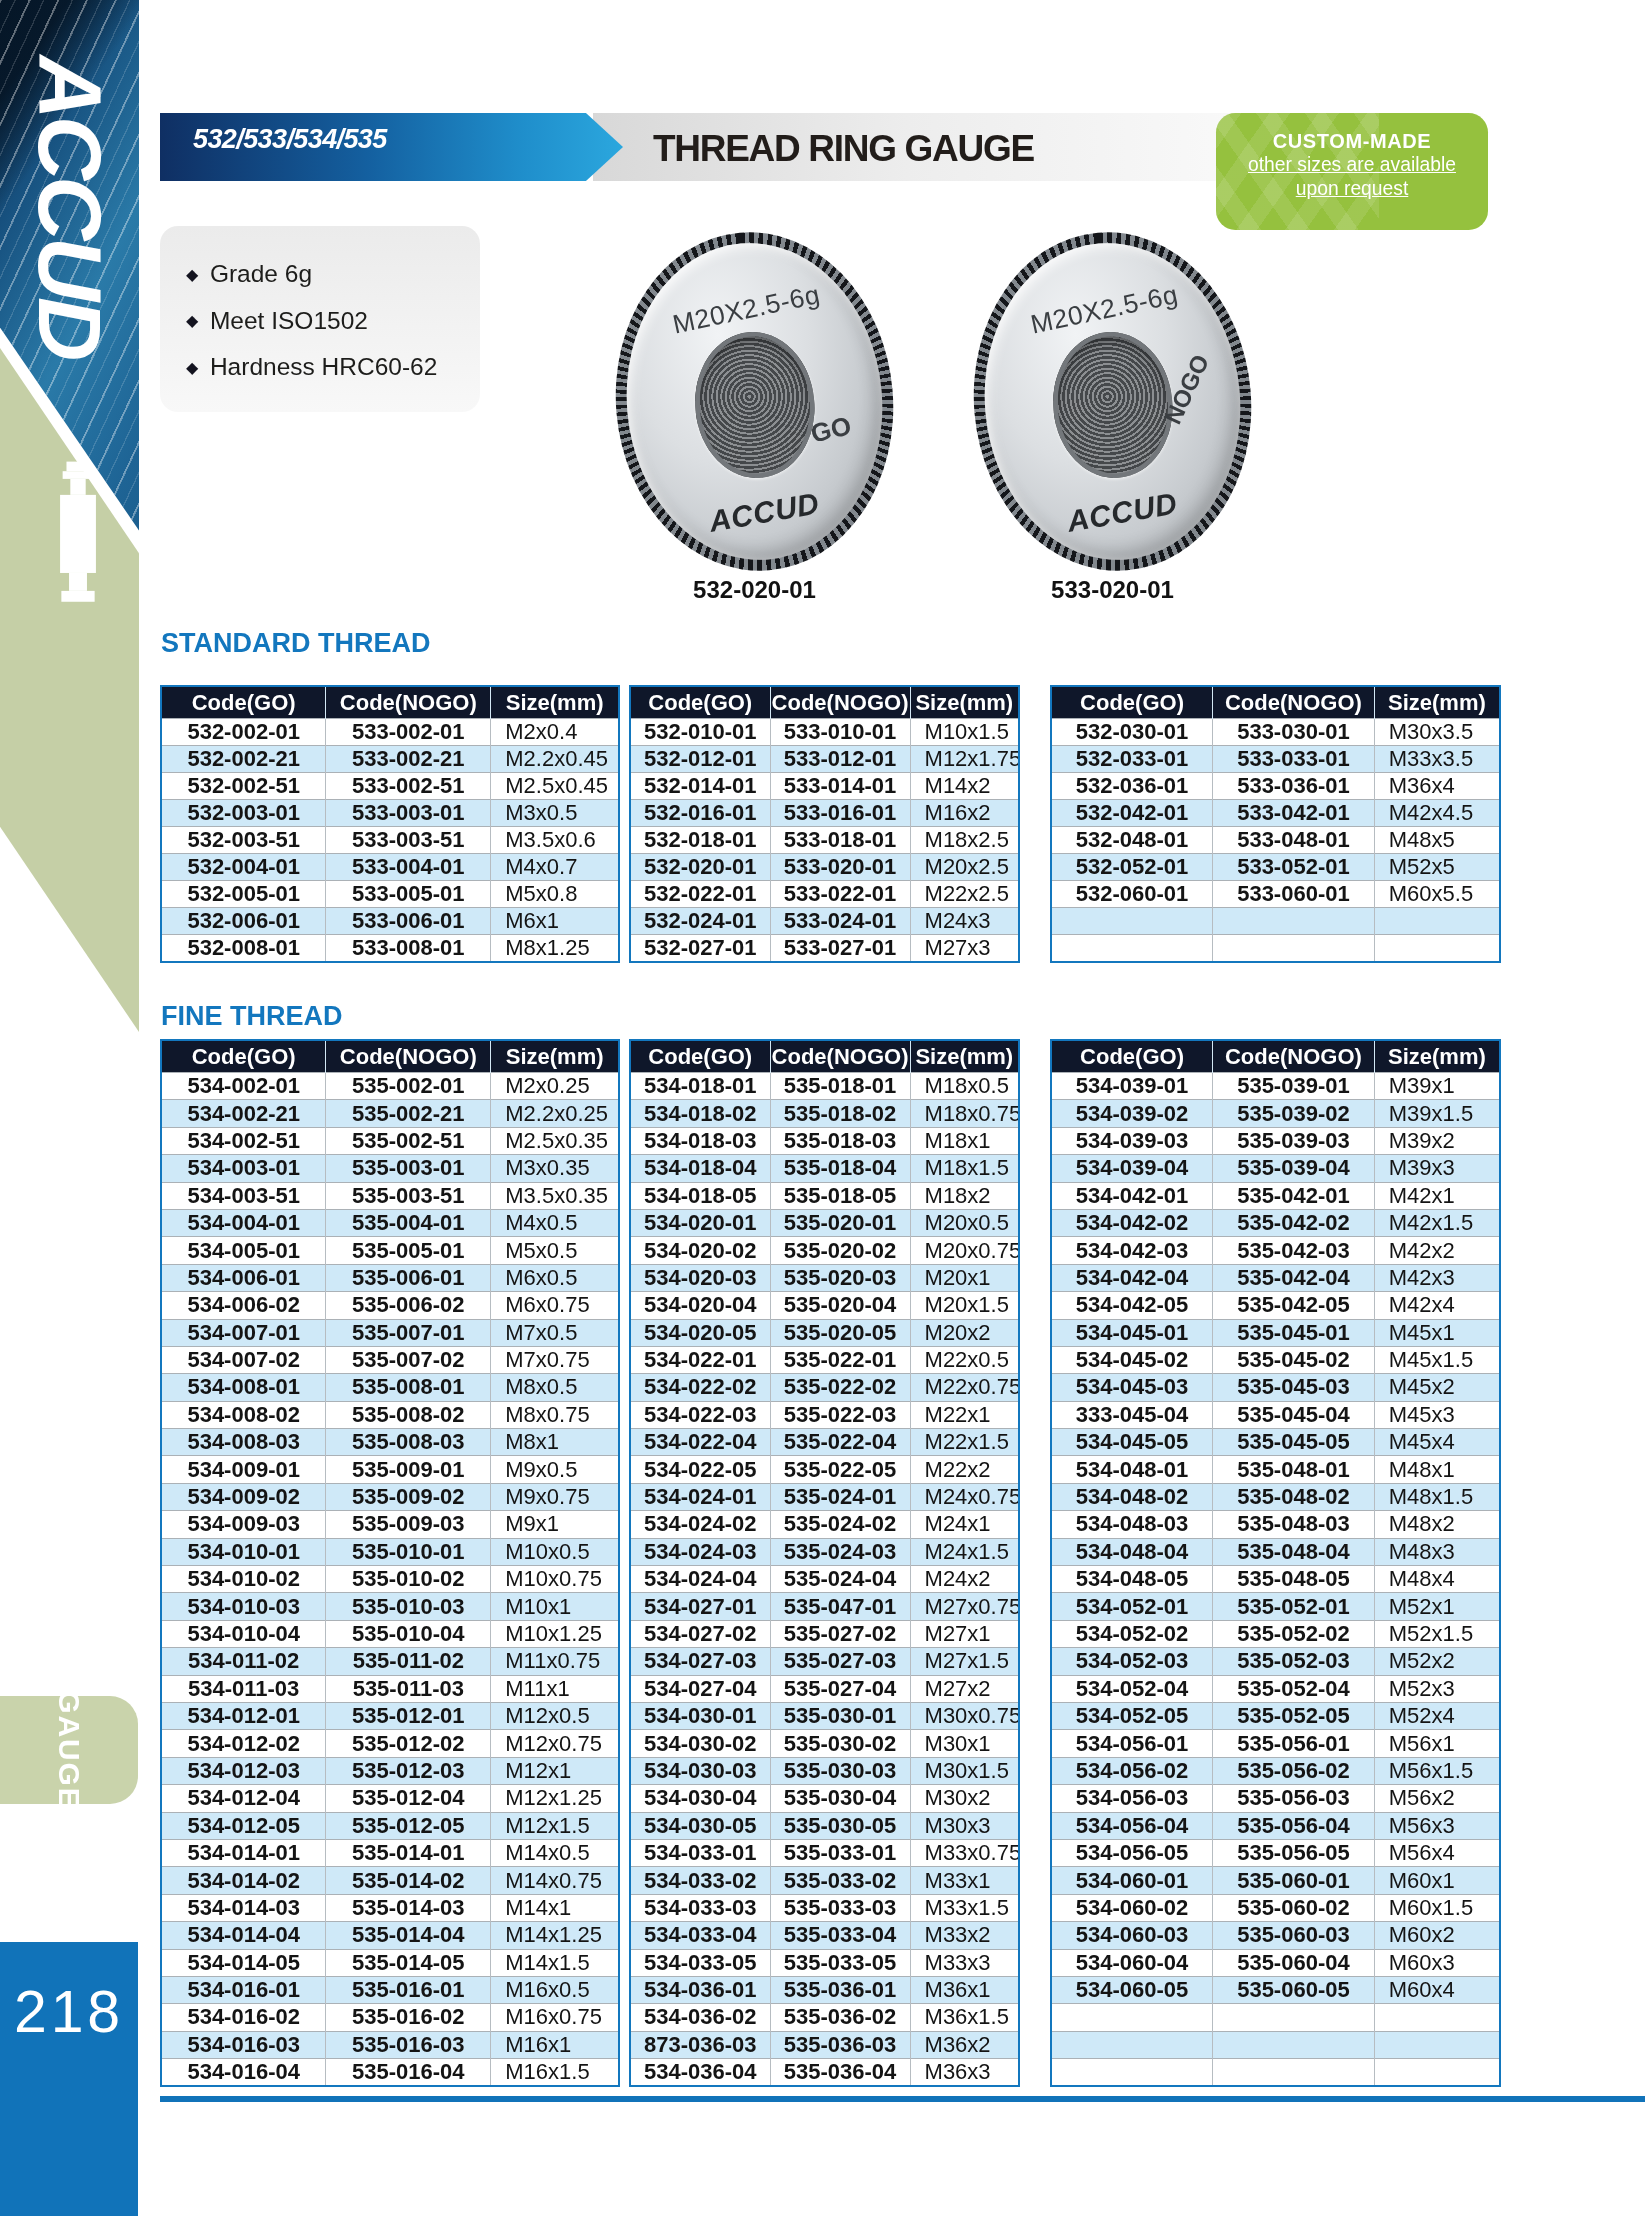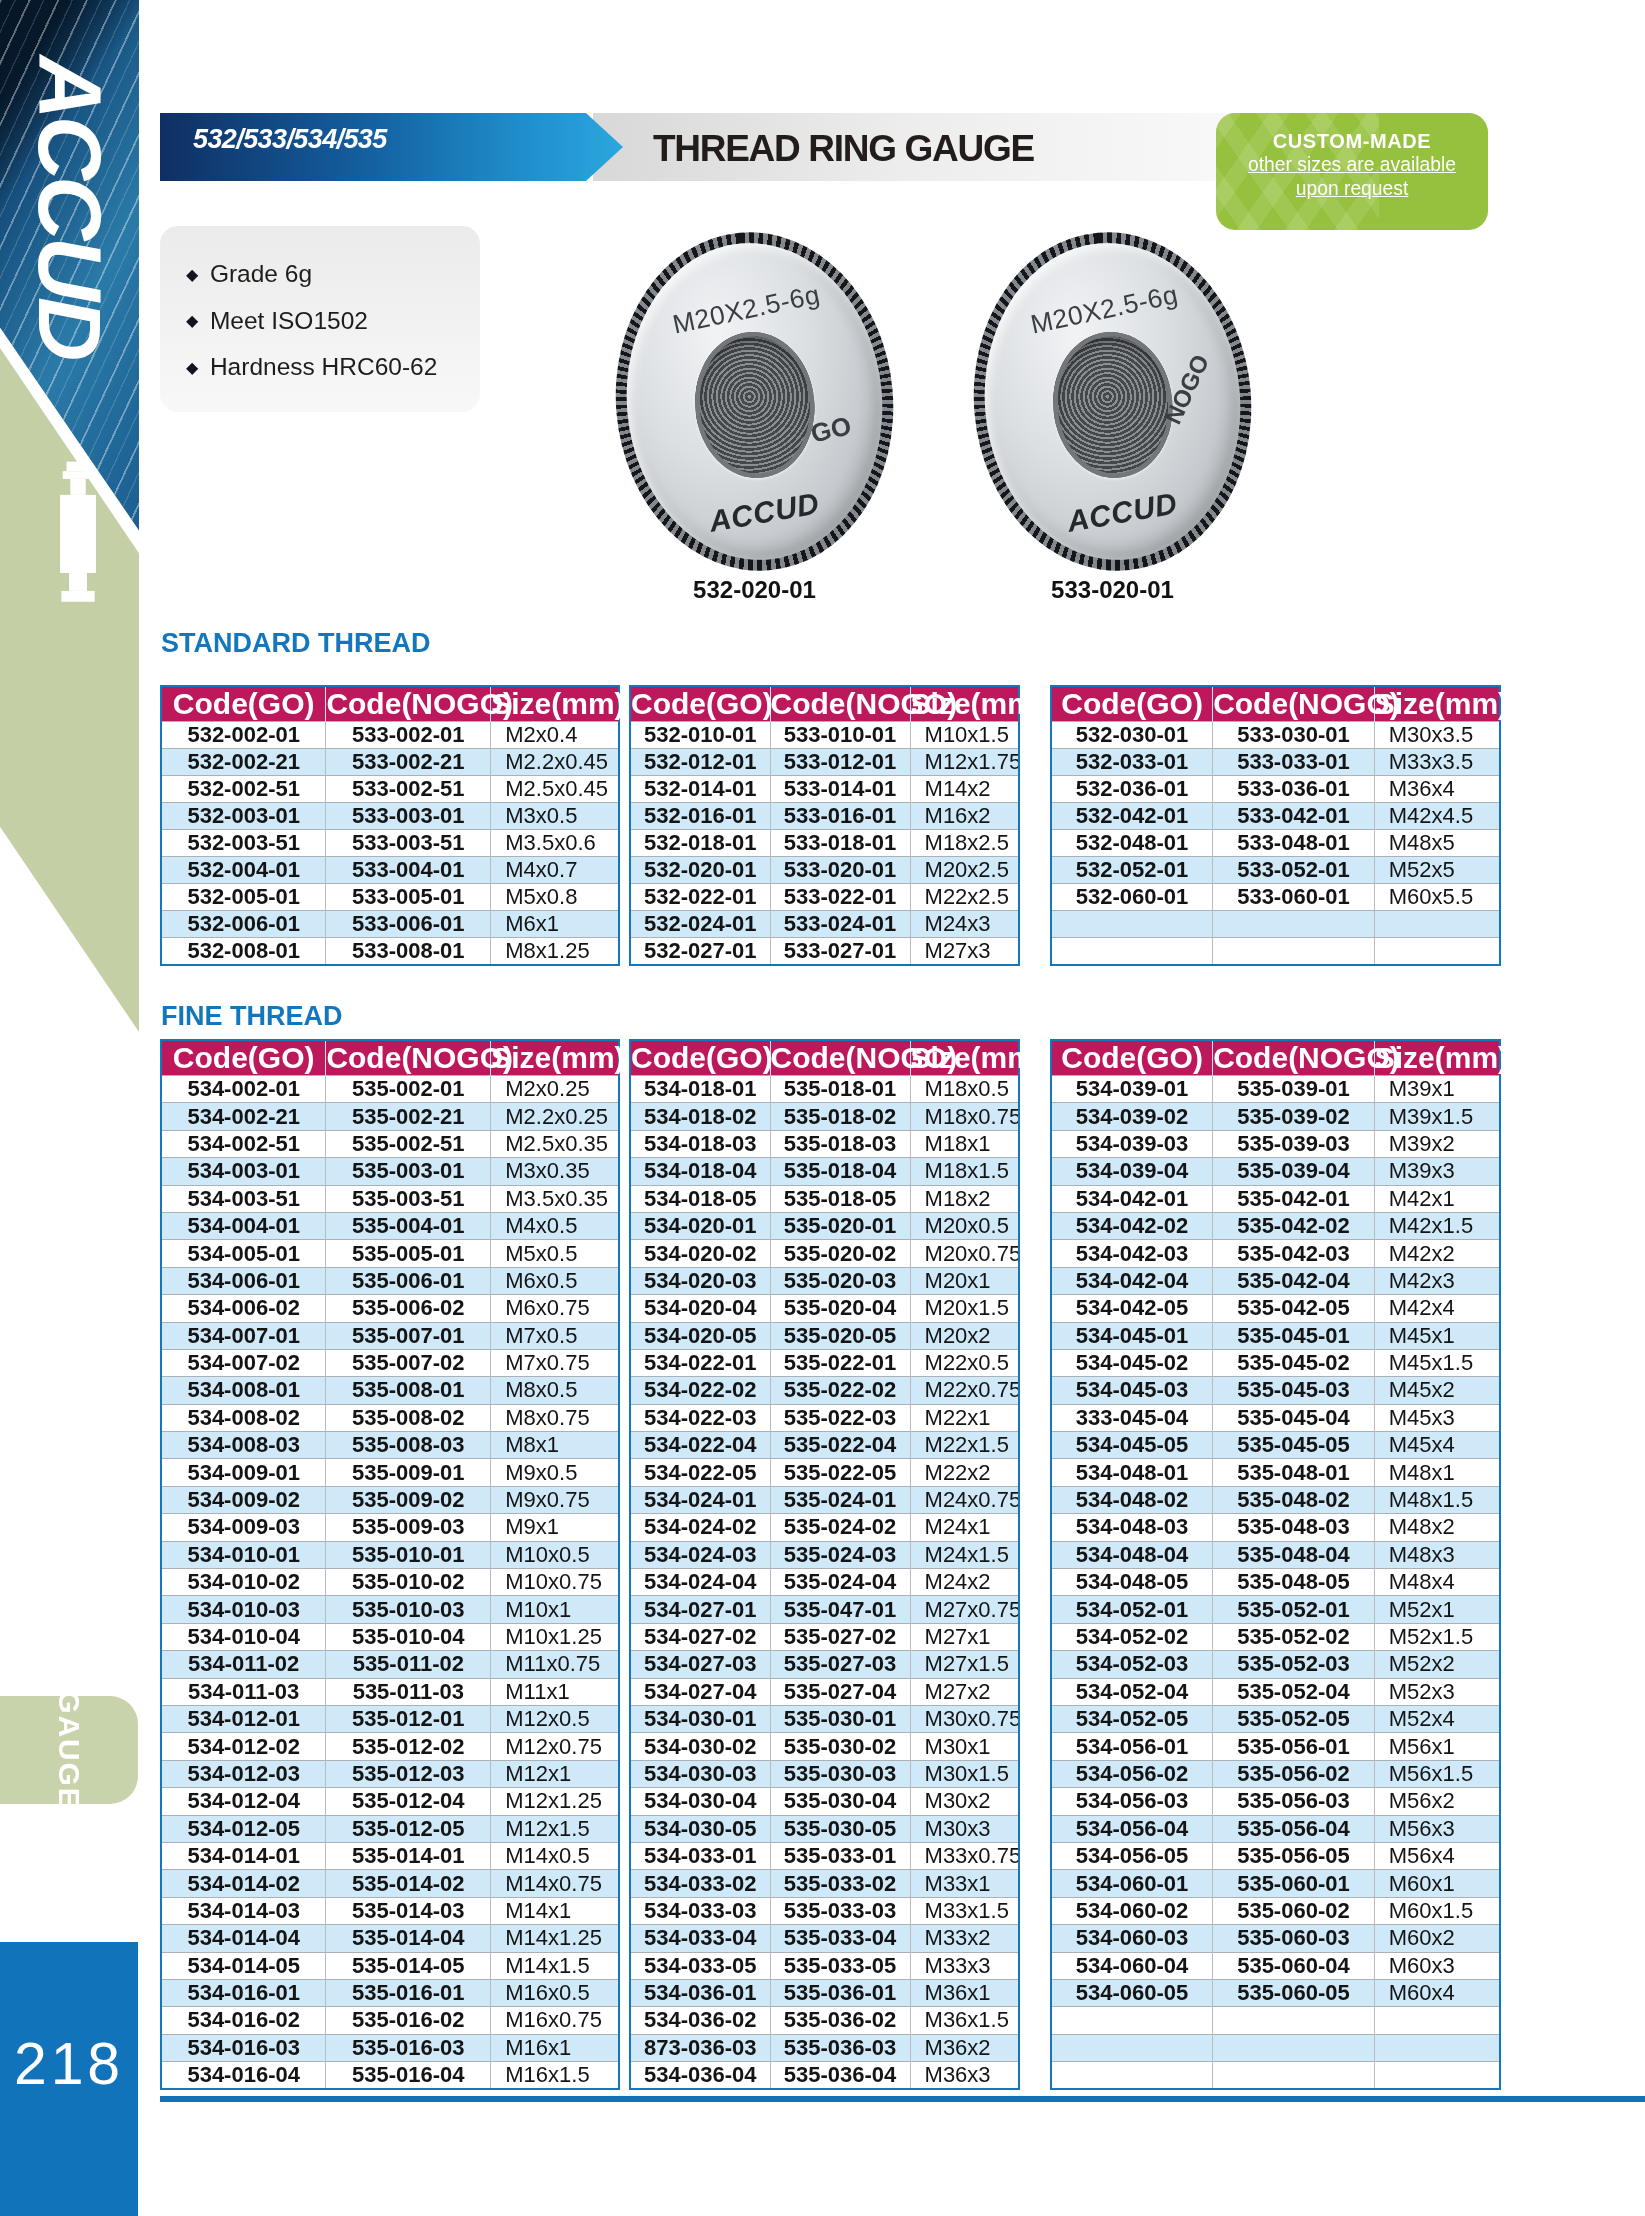--- a/index.html
+++ b/index.html
@@ -40,21 +40,21 @@
     background:#c9d3ab; border-radius:0 28px 28px 0;
     display:flex; align-items:center; justify-content:center;
   }
   .gauge-tab span {
     transform:rotate(90deg); color:#ffffff; font-weight:bold; font-size:30px; letter-spacing:1.9px;
   }
   .page-num-block {
     position:absolute; left:0; top:1942px; width:138px; height:274px;
     background:#1173b9; color:#ffffff; display:flex; justify-content:center;
   }
-  .page-num-block span { font-size:59px; margin-top:88px; letter-spacing:3.9px; }
+  .page-num-block span { font-size:59px; margin-top:36px; letter-spacing:3.9px; }
 
   
   .header-band {
     position:absolute; left:593px; top:113px; width:898px; height:68px;
     background:linear-gradient(90deg,#d8d8d8 0%,#ededed 35%,#fafafa 75%,#ffffff 100%);
   }
   .header-arrow {
     position:absolute; left:160px; top:113px; width:463px; height:68px;
     clip-path:polygon(0 0, 92% 0, 100% 50%, 92% 100%, 0 100%);
     background:linear-gradient(90deg,#0f2f63 0%,#1460a0 45%,#1f8ecb 78%,#2ba7de 100%);
@@ -127,21 +127,21 @@
 
   
   .sec-title {
     position:absolute; margin:0; color:#1377be; font-size:27px; font-weight:900; letter-spacing:0;
   }
   .gauge-table {
     position:absolute; border-collapse:collapse; table-layout:fixed;
     background:#ffffff; border:2.6px solid #1377be;
   }
   .gauge-table th {
-    background:#be185d; color:#ffffff; font-size:30px; font-weight:bold;
+    background:#0f172a; color:#ffffff; font-size:22px; font-weight:bold;
     height:31px; padding:0; text-align:center;
   }
   .gauge-table th + th { border-left:1.9px solid #d4e8f5; }
   .gauge-table td {
     font-size:22px; color:#141414; text-align:center; vertical-align:middle;
     border-top:1.3px solid #abb1b6; padding:0; white-space:nowrap; overflow:hidden; line-height:1;
   }
   .gauge-table td + td { border-left:1.3px solid #b6bcc1; }
   .gauge-table td.c0, .gauge-table td.c1 { font-weight:bold; }
   .gauge-table td.c2 { text-align:left; padding-left:14px; }

